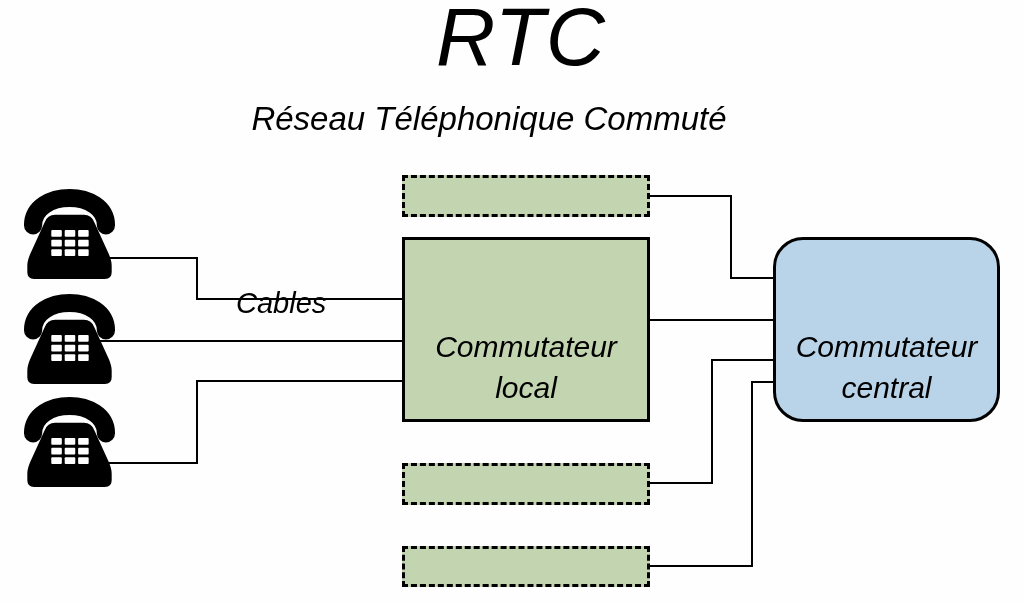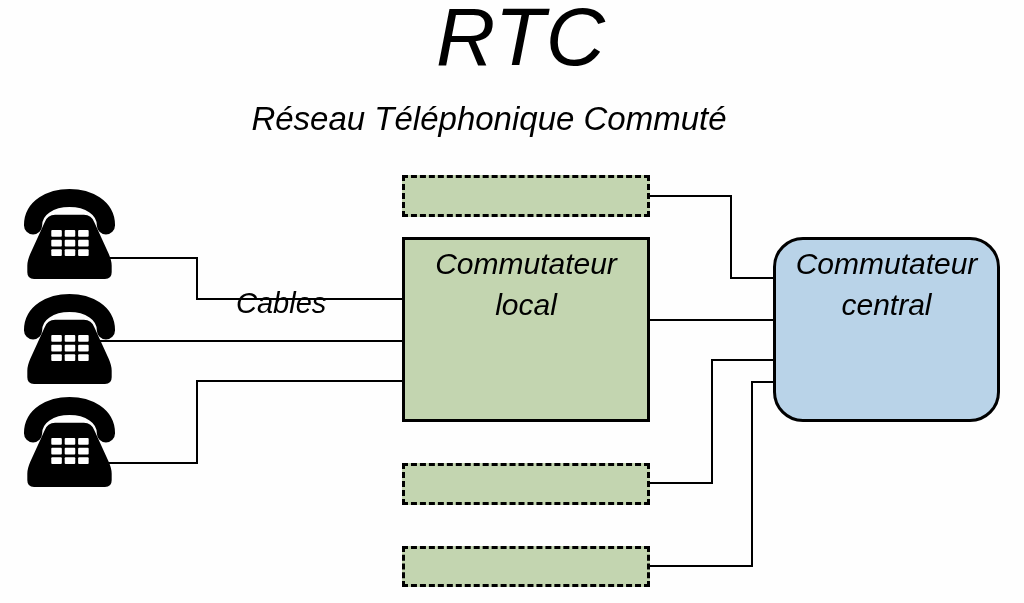--- a/index.html
+++ b/index.html
@@ -17,24 +17,24 @@
   }
   .subtitle {
     position:absolute; top:100px; left:-23px; width:1024px;
     text-align:center; font-size:33px;
   }
 
   .wires { position:absolute; left:0; top:0; width:1024px; height:603px; }
   .wires polyline { fill:none; stroke:var(--line,#000); stroke-width:2; }
 
   .box {
-    position:absolute; display:flex; align-items:flex-start; justify-content:center;
+    position:absolute; display:flex; align-items:flex-end; justify-content:center;
     text-align:center; font-size:30px; line-height:1.35;
     border:3px solid var(--line,#000); background:var(--switch-green,#c3d5b0);
-    padding:4px 12px;
+    padding:11px 12px;
   }
   .box.dashed { border-style:dashed; }
   .box.central { background:var(--switch-blue,#b9d3e8); }
 
   .dashed-top    { left:402px; top:175px; width:248px; height:42px; }
   .local-box     { left:402px; top:237px; width:248px; height:185px; }
   .central-box   { left:773px; top:237px; width:227px; height:185px;border-radius:30px; }
   .dashed-mid    { left:402px; top:463px; width:248px; height:42px; }
   .dashed-bottom { left:402px; top:546px; width:248px; height:41px; }
 

